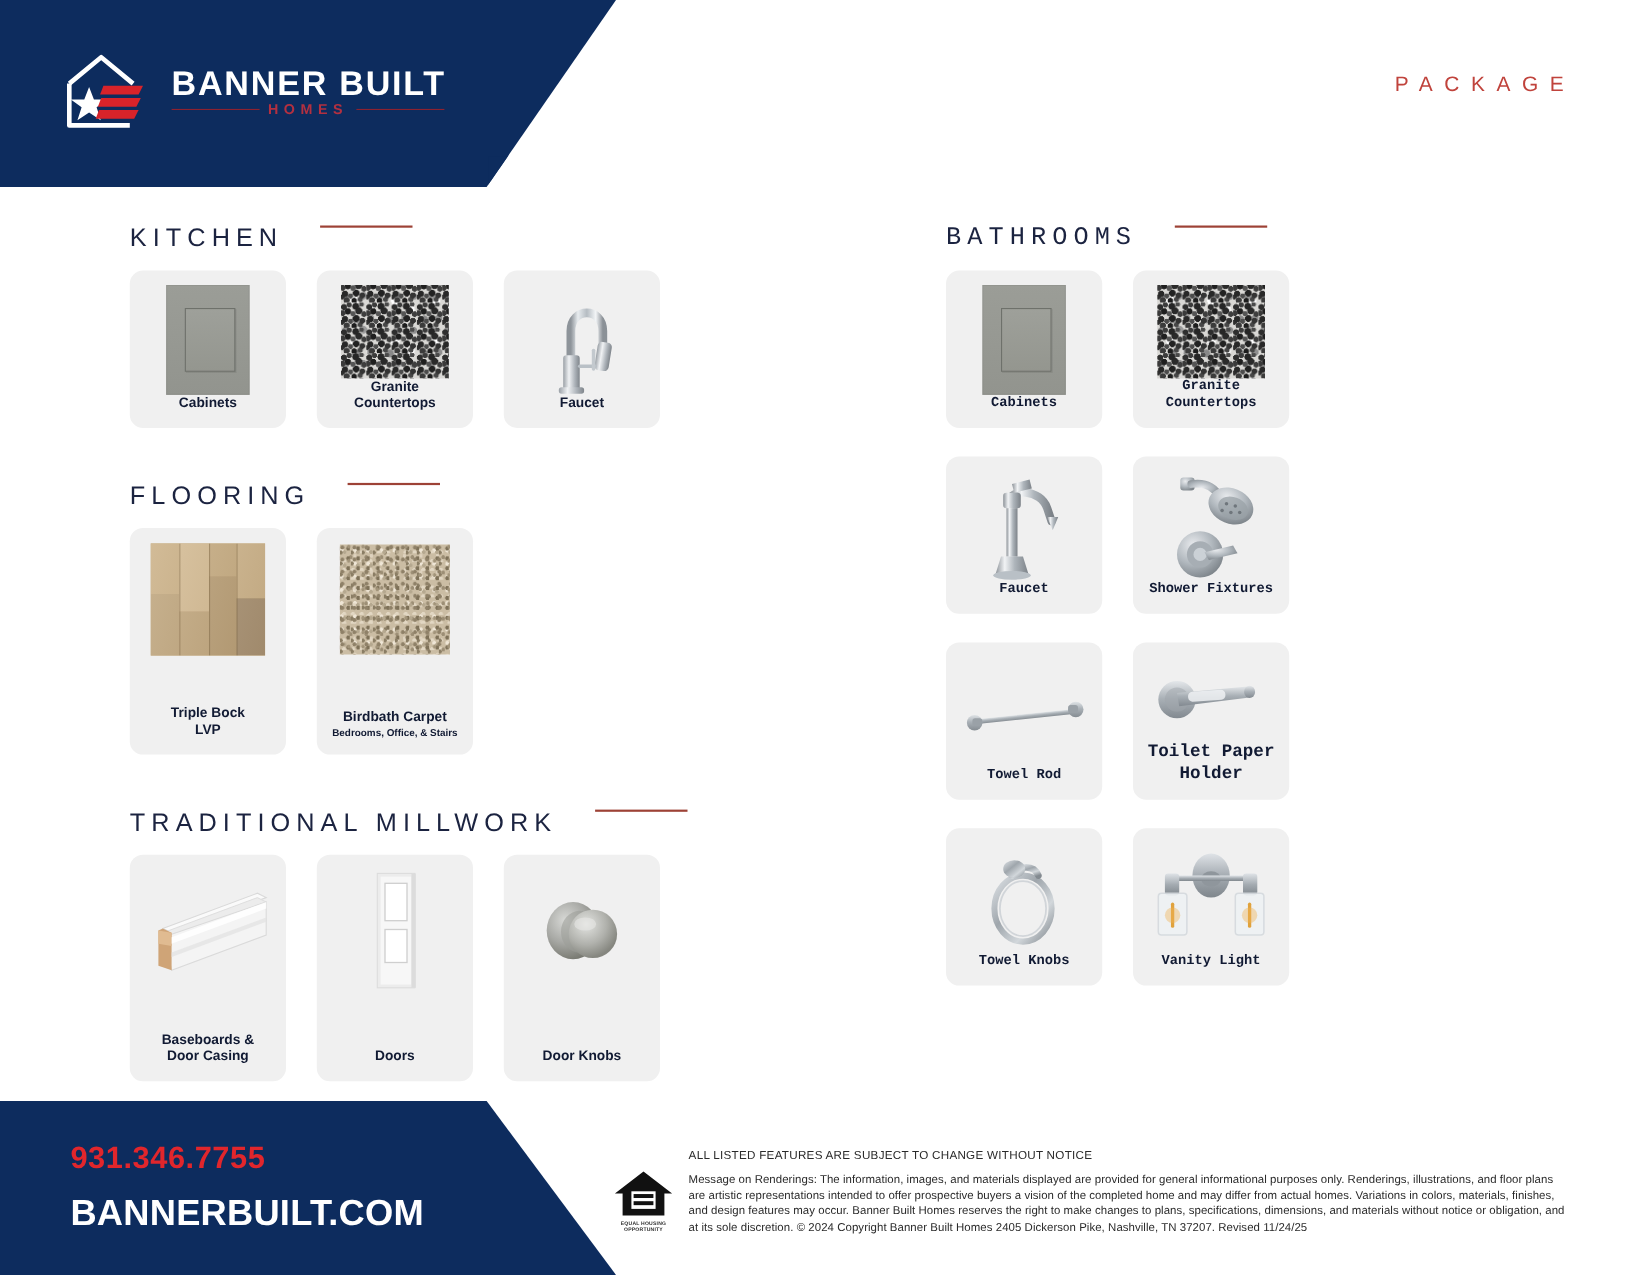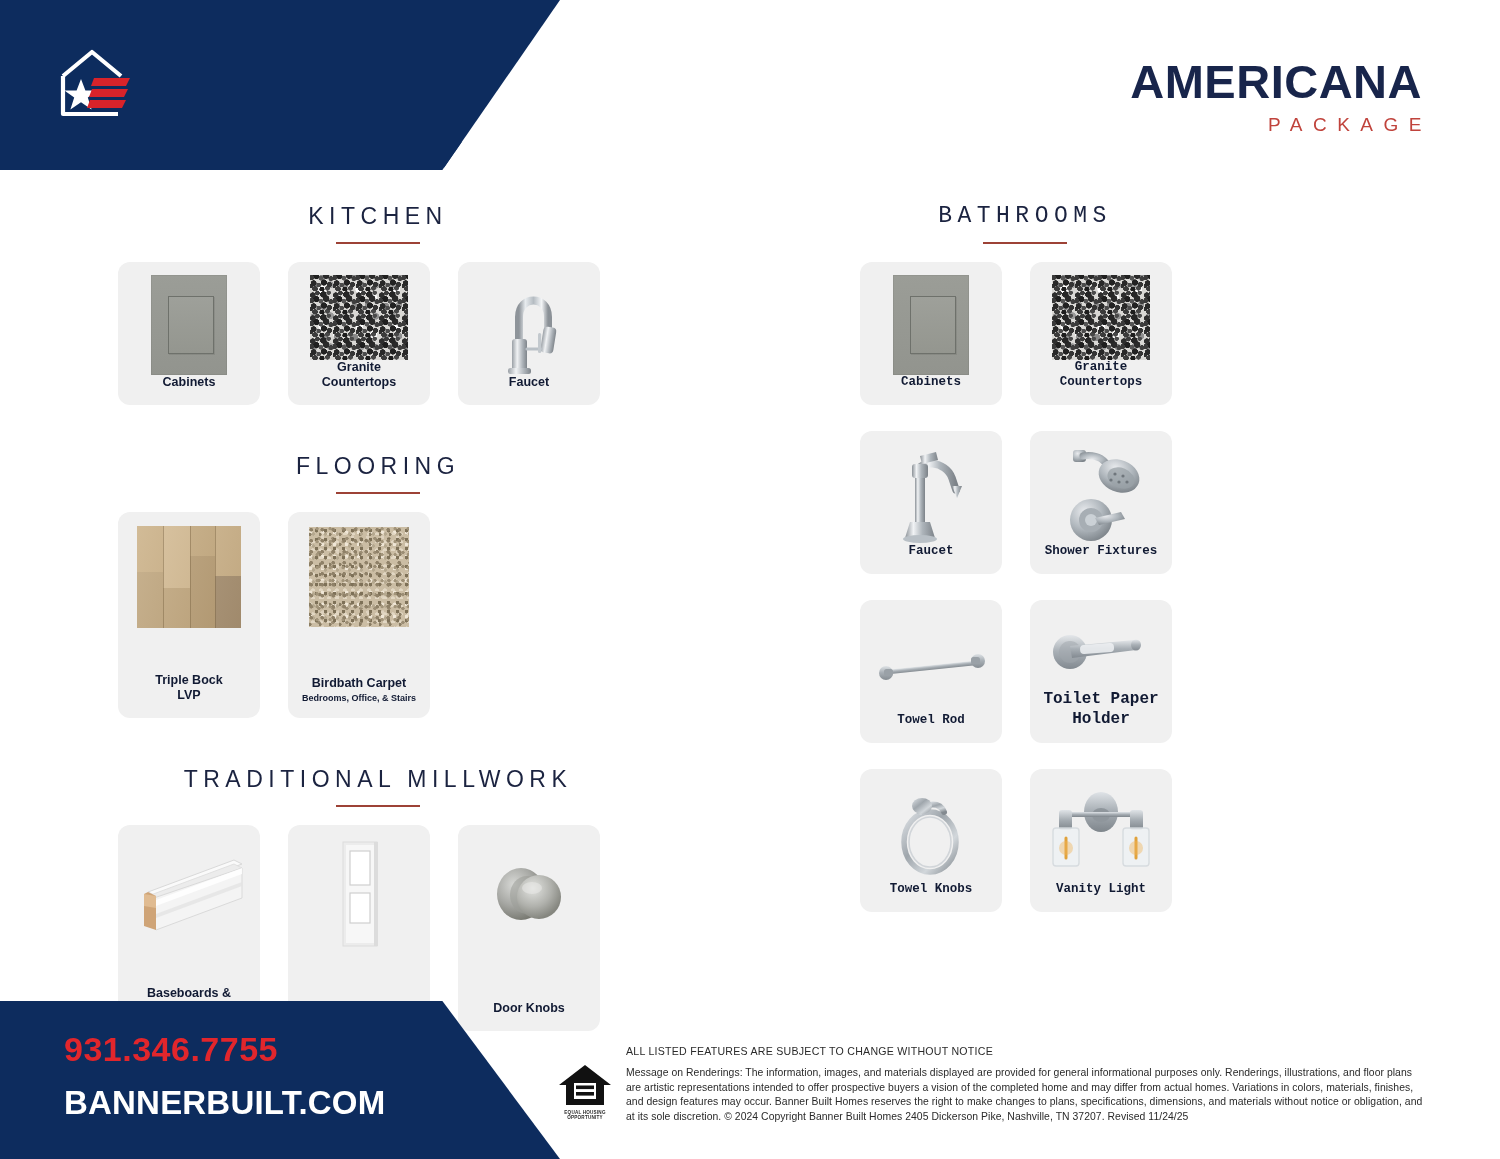--- a/index.html
+++ b/index.html
@@ -61,23 +61,22 @@
     letter-spacing: 10.5px; line-height: 1;
     margin-top: 10px; margin-right: -10px;
   }
 
   
   .col-left  { position: absolute; left: 118px; top: 205px; width: 520px; }
   .col-right { position: absolute; left: 860px; top: 205px; width: 330px; font-family: Liberation Mono, monospace; }
 
   .section { margin-bottom: 4px; }
   .section-head {
-    display: flex; align-items: center; gap: 14px;
+    display: flex; align-items: flex-start; gap: 34px;
     margin-bottom: 18px;
-    flex-direction: column;
   }
   .section-title {
     color: #1b2340; font-size: 23px; font-weight: normal;
     letter-spacing: 5.5px; line-height: 1; white-space: nowrap;
   }
   .section-rule { width: 84px; height: 2px; background: #9d4236; }
   .section-rule.long { width: 84px; }
 
   .card-row { display: flex; gap: 28px; flex-wrap: wrap; }
 
@@ -189,21 +188,21 @@
     position: absolute; left: 0; bottom: 0;
     width: 560px; height: 158px;
     background: #0d2c5e;
     clip-path: polygon(0 0, 79% 0, 100% 100%, 0 100%);
     border-top-right-radius: 4px;
   }
   .footer-contact {
     position: absolute; left: 64px; bottom: 38px; z-index: 5;
   }
   .footer-phone {
-    color: #e1262c; font-size: 34px; font-weight: bold;
+    color: #e1262c; font-size: 28px; font-weight: bold;
     letter-spacing: 0.5px; line-height: 1.05;
   }
   .footer-web {
     color: #ffffff; font-size: 33px; font-weight: bold;
     letter-spacing: 0.2px; line-height: 1.1; margin-top: 17px;
   }
 
   .eho {
     position: absolute; left: 556px; bottom: 42px;
     width: 58px; height: 58px;
@@ -238,24 +237,31 @@
     <div class="logo-mark">
       <svg width="82" height="74" viewBox="0 0 82 74" aria-hidden="true">
         <path d="M5 30 L34 6 L63 30" fill="none" stroke="#ffffff" stroke-width="4.2" stroke-linejoin="round"></path>
         <path d="M5 30 L5 68 L60 68" fill="none" stroke="#ffffff" stroke-width="4.2" stroke-linejoin="round"></path>
         <polygon points="23,33 27.4,44.5 39.6,44.5 29.8,51.6 33.6,63.4 23,56.2 12.4,63.4 16.2,51.6 6.4,44.5 18.6,44.5" fill="#ffffff"></polygon>
         <path d="M36 32 L72 32 L68 40 L33 40 Z" fill="#d8232a"></path>
         <path d="M34 43 L70 43 L66 51 L31 51 Z" fill="#d8232a"></path>
         <path d="M32 54 L68 54 L64 62 L29 62 Z" fill="#d8232a"></path>
       </svg>
     </div>
+    <div class="logo-text">
+      <div class="logo-title">BANNER BUILT</div>
+      <div class="logo-sub-row">
+        <span class="logo-rule"></span>
+        <span class="logo-sub">HOMES</span>
+        <span class="logo-rule"></span>
+      </div>
+    </div>
   </div>
 
   <div class="pkg-title">
-    <div class="pkg-main">AMERICANA</div>
     <div class="pkg-sub">PACKAGE</div>
   </div>
 
   <div class="col-left">
 
     <div class="section" style="margin-bottom:50px;">
       <div class="section-head">
         <div class="section-title">KITCHEN</div>
         <div class="section-rule"></div>
       </div>

